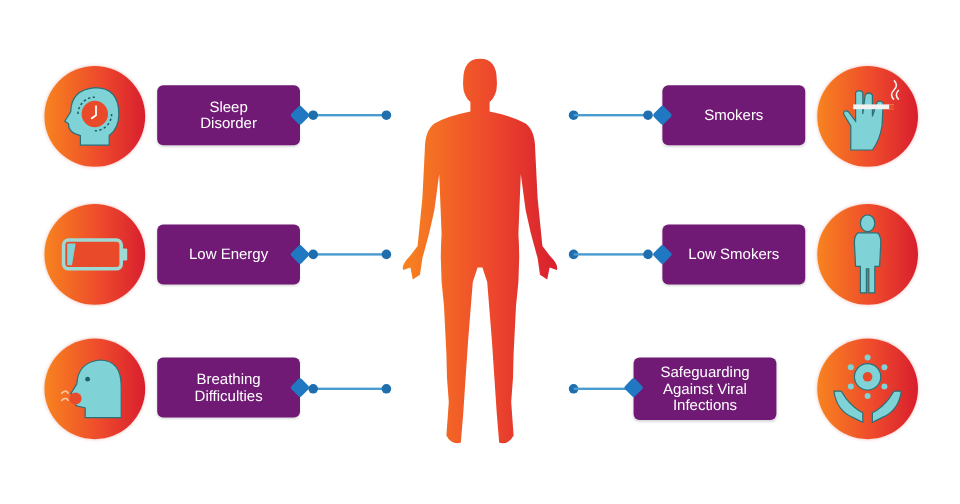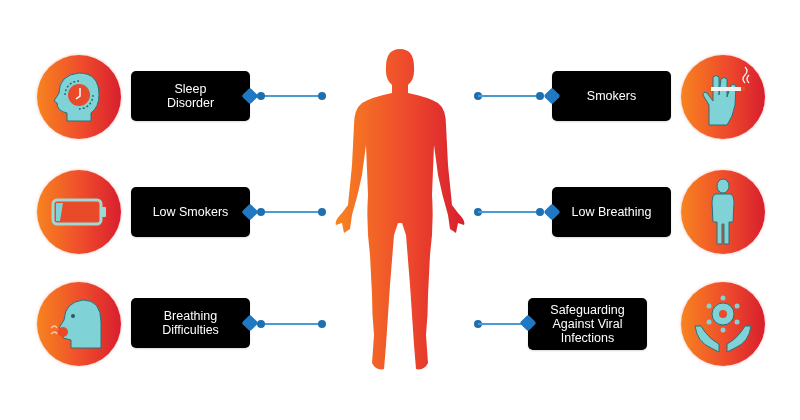--- a/index.html
+++ b/index.html
@@ -1,21 +1,21 @@
 <!DOCTYPE html>
 <html><head>
 <meta charset="utf-8">
 <style>
   html,body{margin:0;padding:0;background:#fff;}
   body{width:800px;height:420px;position:relative;overflow:hidden;font-family:"Liberation Sans",sans-serif;}
   .circle{position:absolute;width:84px;height:84px;border-radius:50%;
     background:linear-gradient(90deg,#f7831f 0%,#ee4a2c 55%,#d81f2e 100%);
     box-shadow:0 0 3px rgba(200,50,40,.35);}
   .circle svg{position:absolute;left:0;top:0;width:84px;height:84px;}
-  .box{position:absolute;width:119px;height:50px;background:#000000;border-radius:5px;
+  .box{position:absolute;width:119px;height:50px;background:#701a75;border-radius:5px;
     color:#fff;font-size:12.5px;line-height:14px;display:flex;align-items:center;justify-content:center;text-align:center;
     box-shadow:0 1px 2px rgba(0,0,0,.15);}
   .box span{white-space:pre-line;}
   .notch-r::after{content:"";position:absolute;right:-6px;top:19px;width:12px;height:12px;background:#1f78c1;transform:rotate(45deg);border-radius:2px;}
   .notch-l::before{content:"";position:absolute;left:-6px;top:19px;width:12px;height:12px;background:#1f78c1;transform:rotate(45deg);border-radius:2px;}
   .line{position:absolute;height:2px;background:#4a9bd0;}
   .dot{position:absolute;width:8px;height:8px;border-radius:50%;background:#1f6fae;}
   .body-fig{position:absolute;left:330px;top:45px;width:140px;height:330px;}
 </style>
 </head>
@@ -39,21 +39,21 @@
 <div class="dot" style="left:318px;top:92px;"></div>
 
 <div class="circle" style="left:37px;top:170px;">
   <svg viewBox="0 0 84 84">
     <rect x="16" y="30" width="48" height="24" rx="4" fill="#e84a2a" stroke="#9fd9d4" stroke-width="3"></rect>
     <rect x="64" y="37" width="5" height="10" rx="1" fill="#9fd9d4"></rect>
     <path d="M19 33 L26 33 L23 51 L19 51 Z" fill="#7fd3d6"></path>
   </svg>
 </div>
 <div class="box notch-r" style="left:131px;top:187px;">
-  <span>Low Smokers</span>
+  <span>Low Energy</span>
 </div>
 <div class="line" style="left:262px;top:211px;width:60px;"></div>
 <div class="dot" style="left:257px;top:208px;"></div>
 <div class="dot" style="left:318px;top:208px;"></div>
 
 <div class="circle" style="left:37px;top:282px;">
   <svg viewBox="0 0 84 84">
     <path d="M34 66 L34 58 L26 56 L26 48 L22 46 L27 38 Q28 20 46 18 Q64 18 64 40 L64 66 Z" fill="#7fd3d6" stroke="#2b6f77" stroke-width="1"></path>
     <circle cx="36" cy="34" r="2" fill="#1f5f66"></circle>
     <circle cx="26" cy="50" r="5" fill="#e84a2a"></circle>
@@ -97,21 +97,21 @@
     <rect x="30" y="32" width="34" height="4" fill="#f2f2f2"></rect>
     <rect x="60" y="32" width="4" height="4" fill="#e84a2a"></rect>
     <path d="M64 28 Q60 24 64 20 Q68 16 64 12 M68 28 Q64 24 68 20" stroke="#f2f2f2" stroke-width="1.3" fill="none"></path>
   </svg>
 </div>
 
 <div class="dot" style="left:474px;top:208px;"></div>
 <div class="line" style="left:478px;top:211px;width:62px;"></div>
 <div class="dot" style="left:536px;top:208px;"></div>
 <div class="box notch-l" style="left:552px;top:187px;">
-  <span>Low Breathing</span>
+  <span>Low Smokers</span>
 </div>
 <div class="circle" style="left:681px;top:170px;">
   <svg viewBox="0 0 84 84">
     <ellipse cx="42" cy="16" rx="6" ry="7" fill="#7fd3d6" stroke="#2b6f77" stroke-width="1"></ellipse>
     <path d="M34 24 L50 24 Q53 26 53 32 L52 52 L48 52 L48 74 L43 74 L43 54 L41 54 L41 74 L36 74 L36 52 L32 52 L31 32 Q31 26 34 24 Z" fill="#7fd3d6" stroke="#2b6f77" stroke-width="1"></path>
   </svg>
 </div>
 
 <div class="dot" style="left:474px;top:320px;"></div>
 <div class="line" style="left:478px;top:323px;width:62px;"></div>

